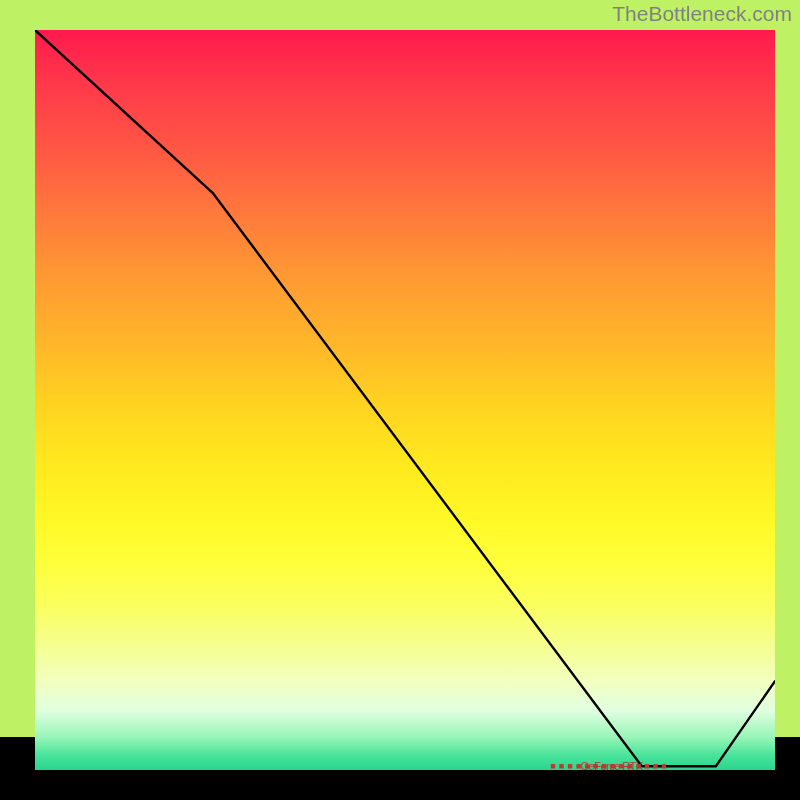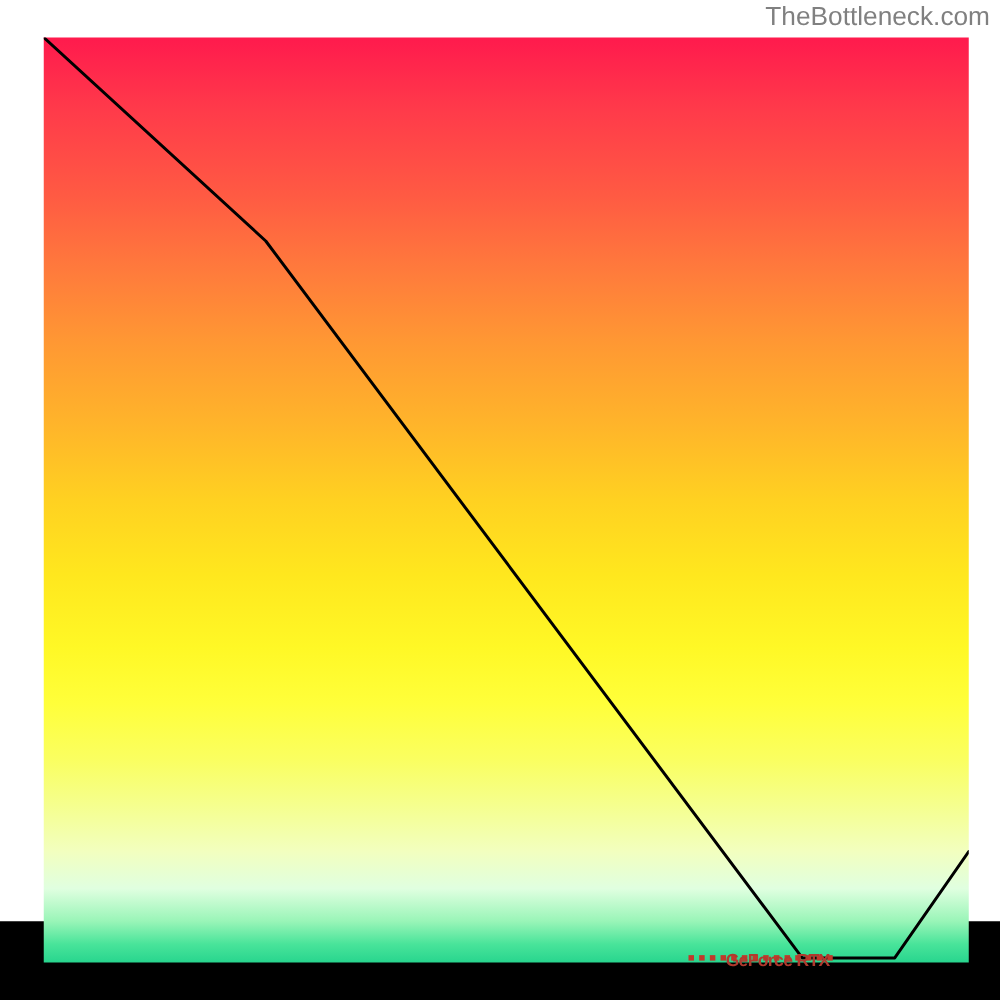--- a/index.html
+++ b/index.html
@@ -7,21 +7,21 @@
     padding: 0;
     width: 800px;
     height: 800px;
     background: #000;
     overflow: hidden;
   }
   .container {
     position: relative;
     width: 800px;
     height: 737px;
-    background: #ffffff;
+    background: #bef264;
   }
   .watermark {
     position: absolute;
     top: 2px;
     right: 8px;
     color: #808080;
     font-family: Arial, Helvetica, sans-serif;
     font-size: 21px;
     font-weight: 400;
     z-index: 10;
@@ -56,22 +56,22 @@
     position: absolute;
     left: 35px;
     top: 30px;
     width: 740px;
     height: 740px;
     z-index: 5;
   }
   .marker-label {
     position: absolute;
     font-family: Arial, Helvetica, sans-serif;
-    font-size: 14px;
-    font-weight: 700;
+    font-size: 11px;
+    font-weight: 400;
     color: #b03a2e;
     z-index: 6;
     letter-spacing: -0.5px;
   }
 </style>
 </head>
 <body>
 
 <div class="container">
 

